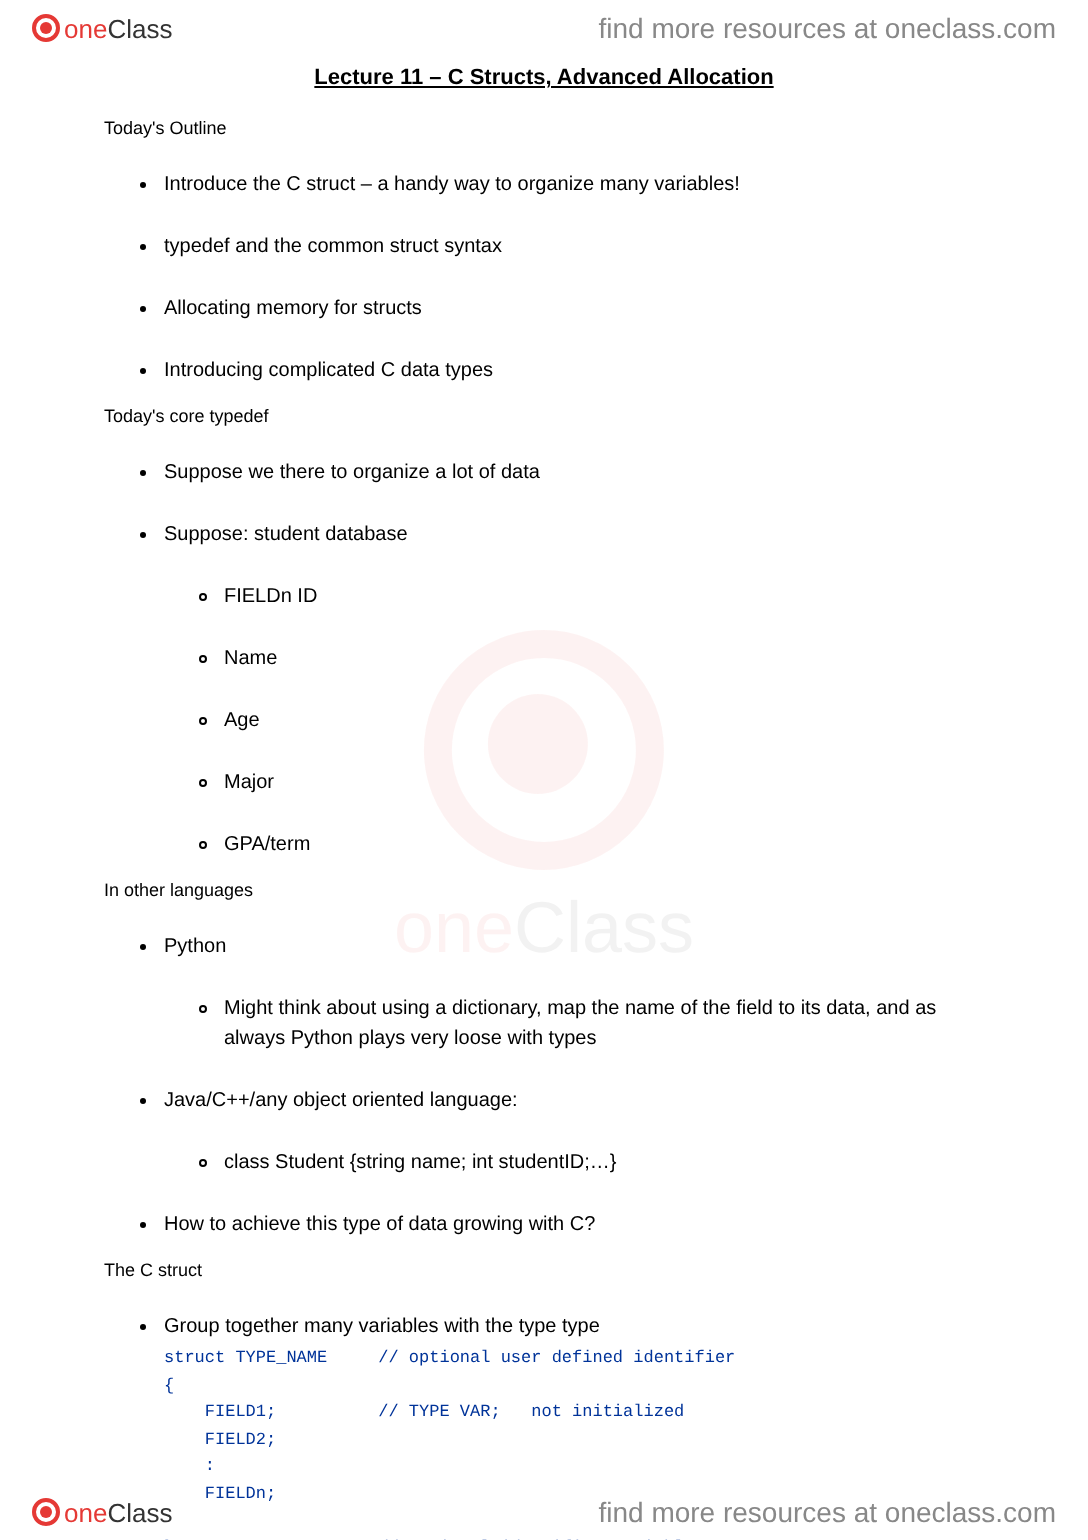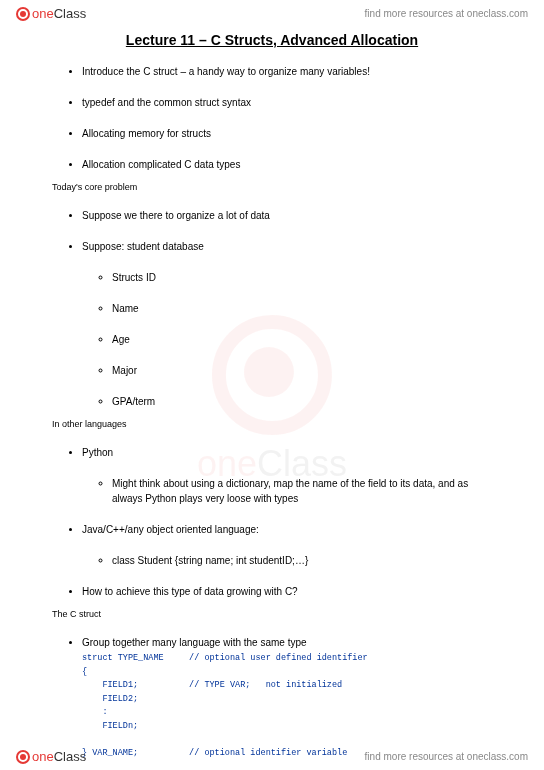--- a/index.html
+++ b/index.html
@@ -58,29 +58,29 @@
     }
     .logo-text {
       font-size: 13px;
       font-weight: 400;
       color: #333;
     }
     .logo-text .one {
       color: #e53935;
     }
     .tagline {
-      font-size: 10px;
+      font-size: 14px;
       color: #888;
     }
     .content {
       padding: 8px 52px 0 52px;
     }
     .title {
       text-align: center;
-      font-size: 14px;
+      font-size: 11px;
       font-weight: bold;
       text-decoration: underline;
       margin-bottom: 14px;
     }
     .section-header {
       font-size: 9px;
       margin-bottom: 2px;
       margin-top: 10px;
     }
     ul {
@@ -154,34 +154,35 @@
 </div>
 
 <div class="watermark">
   <div class="wm-icon"></div>
   <div class="wm-text"><span class="one">one</span><span>Class</span></div>
 </div>
 
 <div class="content">
   <div class="title">Lecture 11 – C Structs, Advanced Allocation</div>
 
+  <div class="section-header">Today's Outline</div>
   <ul>
     <li>Introduce the C struct – a handy way to organize many variables!</li>
     <li>typedef and the common struct syntax</li>
     <li>Allocating memory for structs</li>
-    <li>Allocation complicated C data types</li>
-  </ul>
-
-  <div class="section-header">Today's core problem</div>
+    <li>Introducing complicated C data types</li>
+  </ul>
+
+  <div class="section-header">Today's core typedef</div>
   <ul>
     <li><span>Suppose we there to organize a lot of data</span>
     </li>
     <li><span>Suppose: student database</span>
       <ul>
-        <li>Structs ID</li>
+        <li>FIELDn ID</li>
         <li>Name</li>
         <li>Age</li>
         <li>Major</li>
         <li>GPA/term</li>
       </ul>
     </li>
   </ul>
 
   <div class="section-header">In other languages</div>
   <ul>
@@ -193,21 +194,21 @@
     <li><span>Java/C++/any object oriented language:</span>
       <ul>
         <li>class Student {string name; int studentID;…}</li>
       </ul>
     </li>
     <li>How to achieve this type of data growing with C?</li>
   </ul>
 
   <div class="section-header">The C struct</div>
   <ul>
-    <li>Group together many language with the same type</li>
+    <li>Group together many variables with the type type</li>
   </ul>
   <div class="code-block">struct TYPE_NAME     // optional user defined identifier
 {
     FIELD1;          // TYPE VAR;   not initialized
     FIELD2;
     :
     FIELDn;
 
 } VAR_NAME;          // optional identifier variable
 

